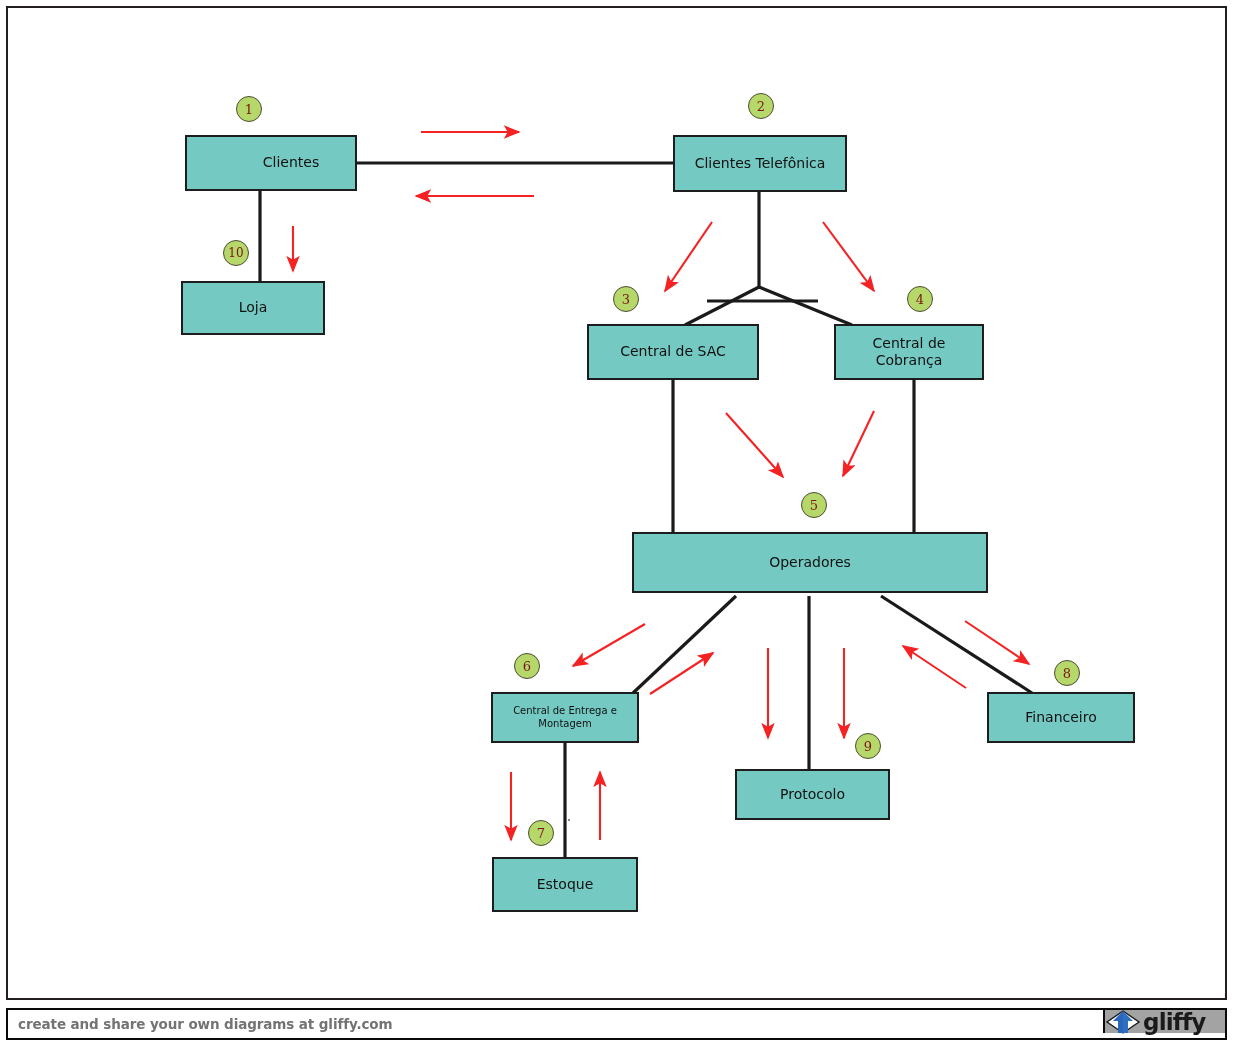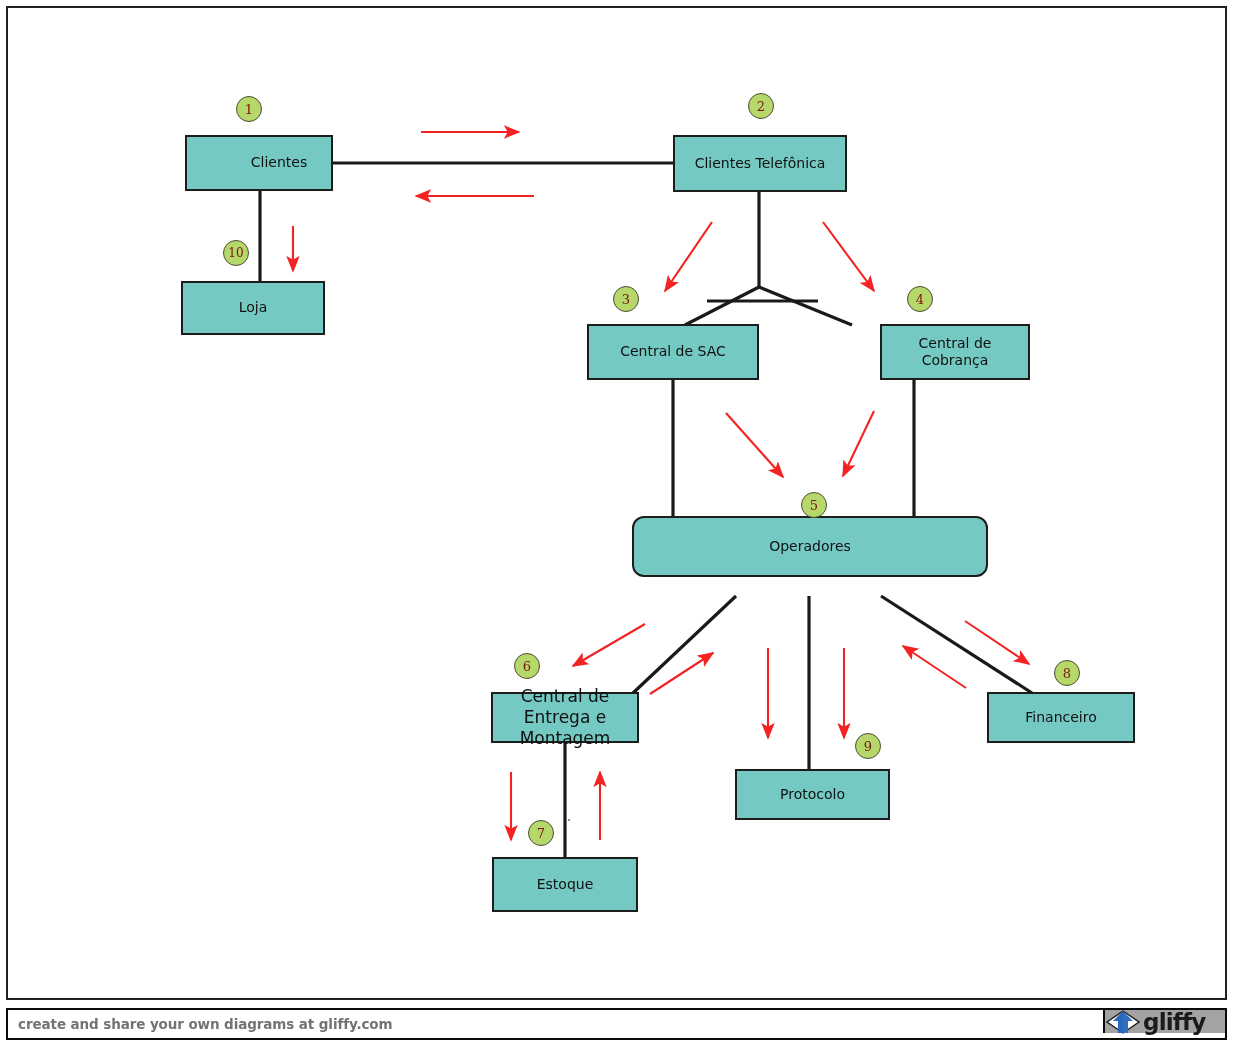--- a/index.html
+++ b/index.html
@@ -40,21 +40,21 @@
     border: 2px solid #1d1d1d;
     display: flex;
     align-items: center;
     justify-content: center;
     text-align: center;
     color: #111111;
     font-size: 14px;
     line-height: 1.25;
     padding: 2px 4px;
   }
-  .node.small-label { font-size: 17px; }
+  .node.small-label { font-size: 10px; }
   .badge {
     position: absolute;
     box-sizing: border-box;
     width: 26px;
     height: 26px;
     border-radius: 50%;
     background: #b6d86a;
     border: 1.5px solid #4d4d33;
     color: #7b1414;
     font-size: 13px;
@@ -184,37 +184,37 @@
       <line x1="966" y1="688" x2="903" y2="646"></line>
 
       <line x1="511" y1="772" x2="511" y2="840"></line>
 
       <line x1="600" y1="840" x2="600" y2="772"></line>
     </g>
   </svg>
 
   <div class="dot-artifact" style="left:568px; top:819px;"></div>
 
-  <div class="node" style="left:185px; top:135px; width:148px; height:56px;padding-left:44px;">
+  <div class="node" style="left:185px; top:135px; width:172px; height:56px;padding-left:44px;">
     <span>Clientes</span>
   </div>
 
   <div class="node" style="left:673px; top:135px; width:174px; height:57px;">
     <span>Clientes Telefônica</span>
   </div>
 
   <div class="node" style="left:587px; top:324px; width:172px; height:56px;">
     <span>Central de SAC</span>
   </div>
 
-  <div class="node" style="left:880px; top:324px; width:150px; height:56px;">
+  <div class="node" style="left:834px; top:324px; width:150px; height:56px;">
     <span>Central de Cobrança</span>
   </div>
 
-  <div class="node" style="left:632px; top:516px; width:356px; height:61px;border-radius:12px;">
+  <div class="node" style="left:632px; top:532px; width:356px; height:61px;">
     <span>Operadores</span>
   </div>
 
   <div class="node small-label" style="left:491px; top:692px; width:148px; height:51px;">
     <span>Central de Entrega e Montagem</span>
   </div>
 
   <div class="node" style="left:492px; top:857px; width:146px; height:55px;">
     <span>Estoque</span>
   </div>

